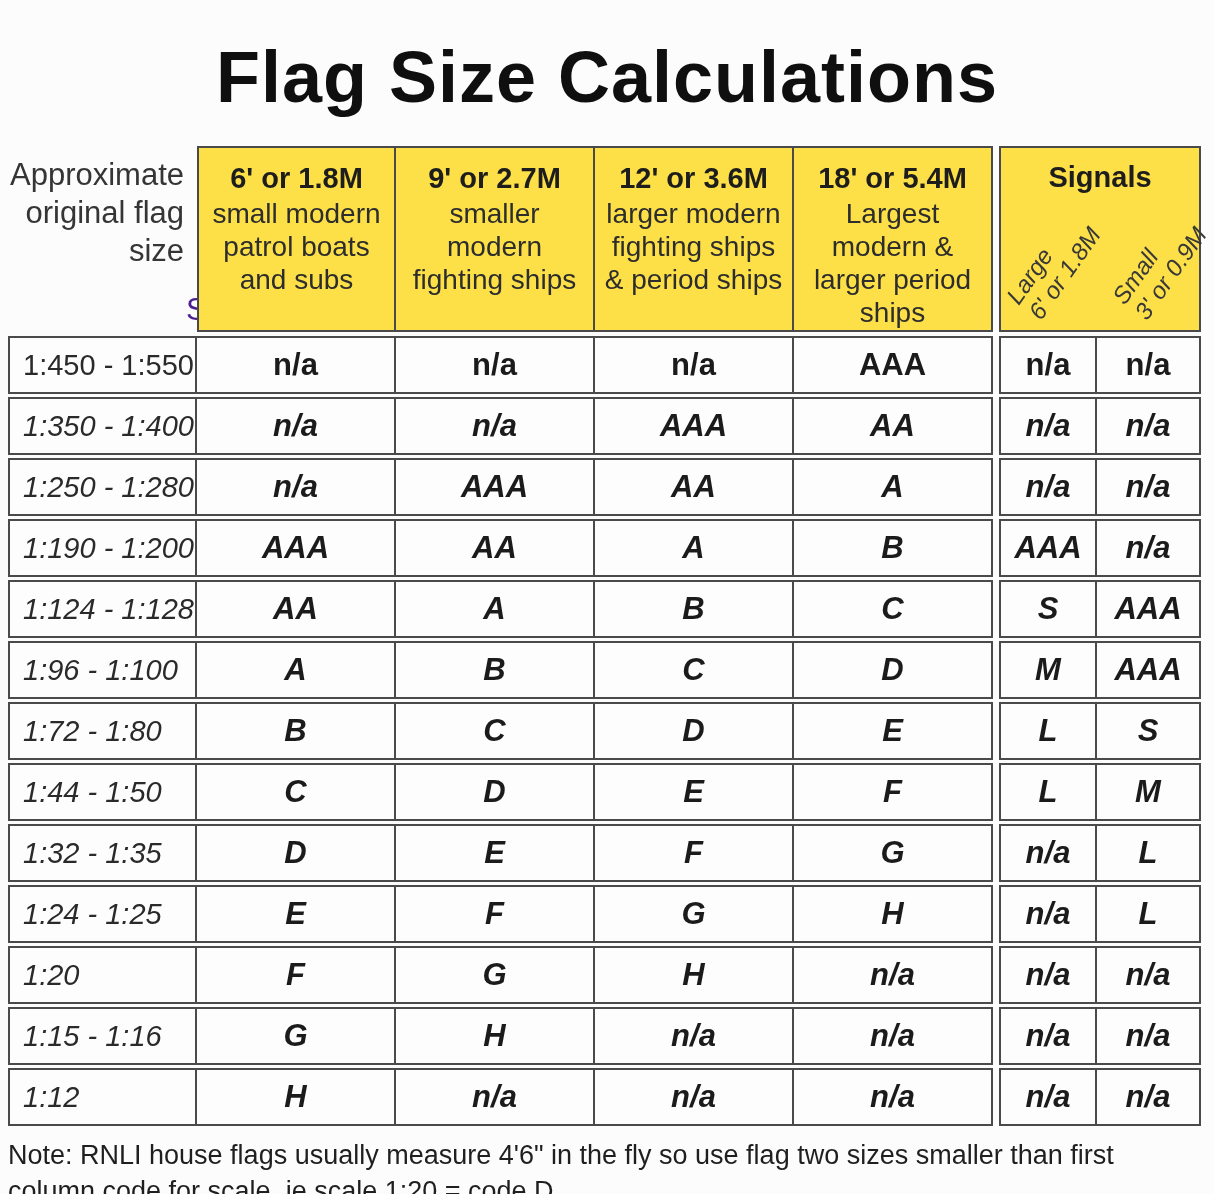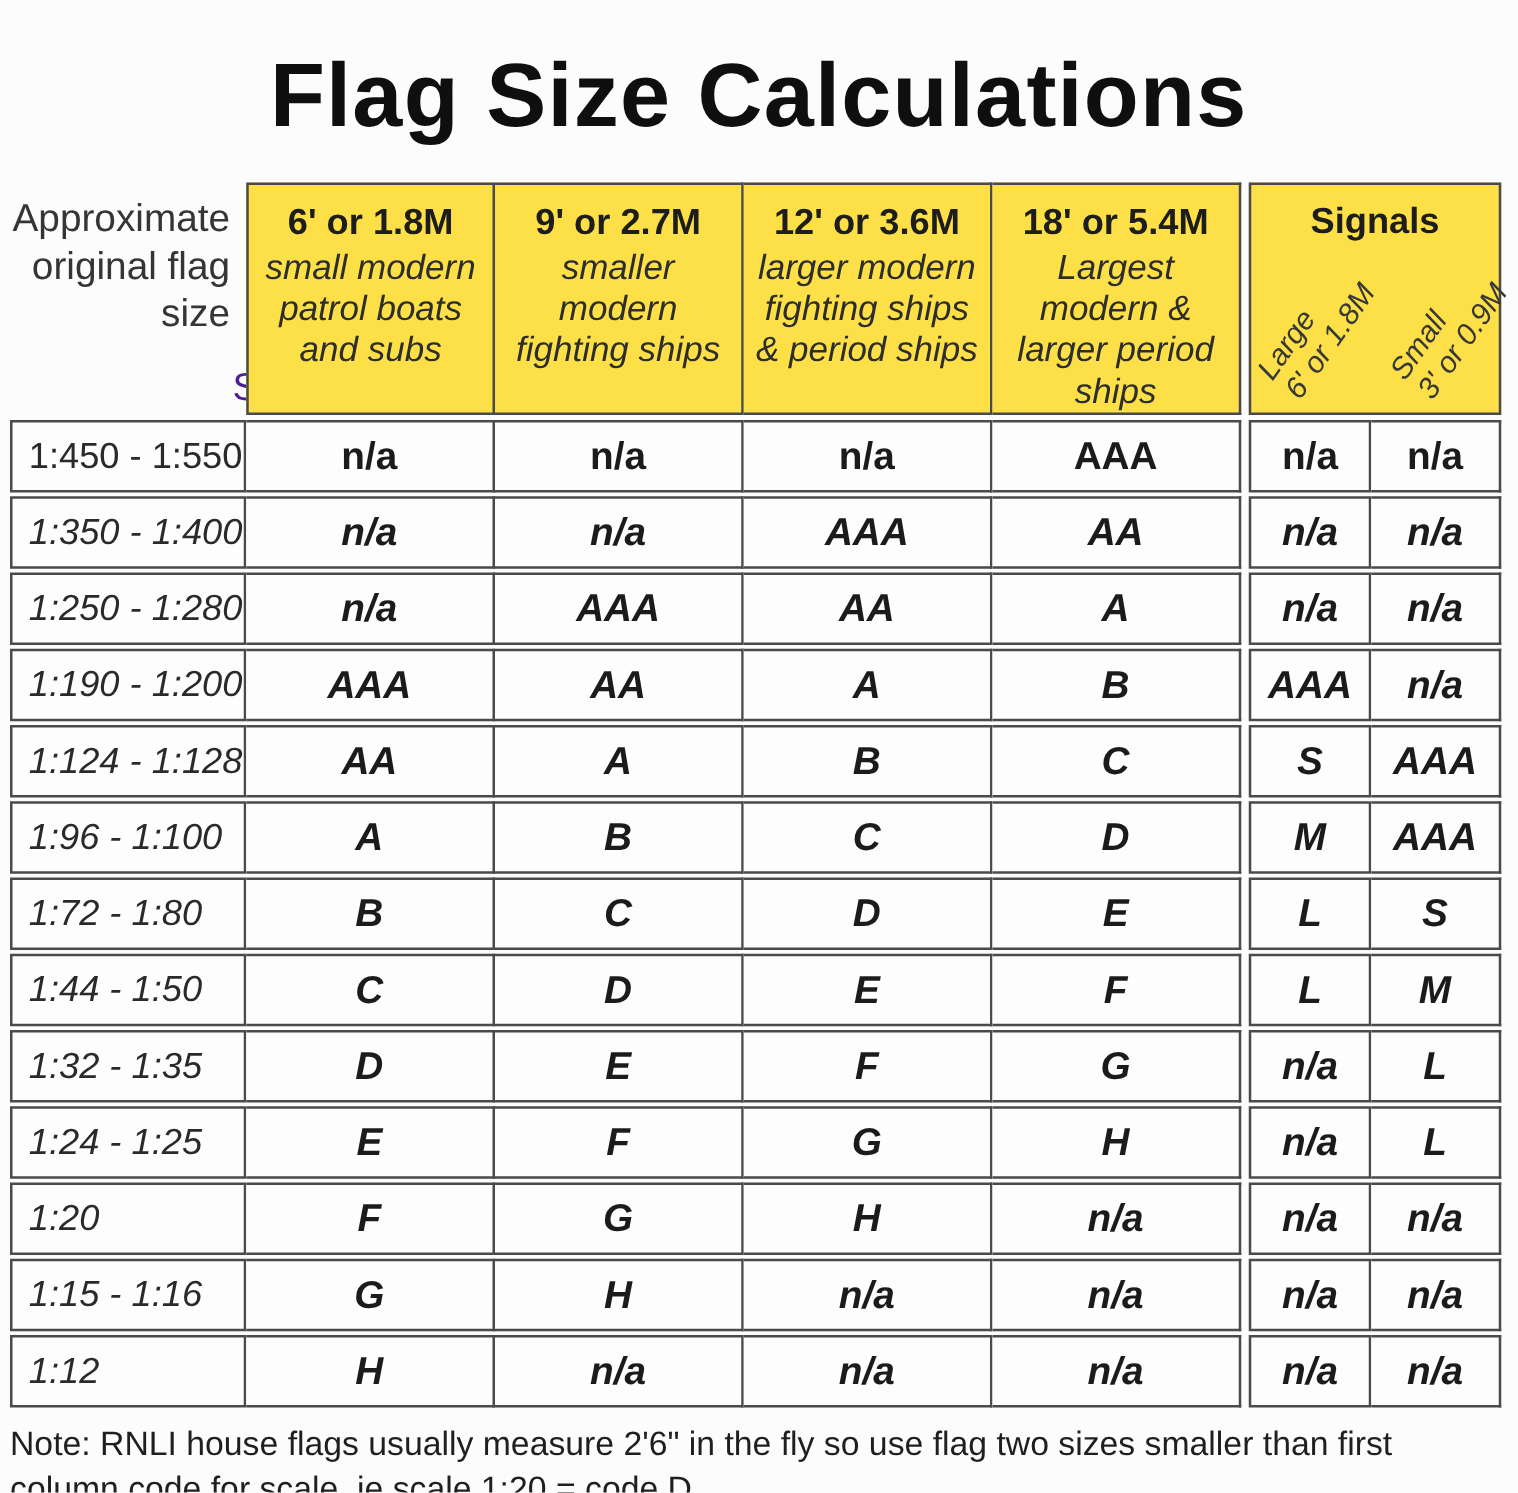--- a/index.html
+++ b/index.html
@@ -54,21 +54,20 @@
     width: 202px;
     margin-left: 6px;
     border-left: 2px solid #4a4a4a;
   }
   .hsize { font-weight: 700; font-size: 29px; line-height: 1.2; color: #1d1d1d; }
   .hdesc {
     font-size: 28px; line-height: 1.18;
     color: #2d2d2d;
     white-space: pre-line;
     margin-top: 1px;
-    font-style: italic;
   }
   .sig-title { font-weight: 700; font-size: 29px; color: #1d1d1d; }
   .sig-rots { display: flex; height: 128px; margin-top: 8px; }
   .sig-rot { flex: 1; display: flex; align-items: center; justify-content: center; }
   .sig-rot-inner {
     transform: rotate(-55deg);
     font-style: italic;
     font-size: 24px; line-height: 1.12;
     color: #383838;
     white-space: pre;
@@ -285,17 +284,17 @@
         <div class="cell c-data">n/a</div>
         <div class="cell c-data">n/a</div>
         <div class="cell c-sig gap">n/a</div>
         <div class="cell c-sig2">n/a</div>
       </div>
 
     </div>
   </div>
 
   <div class="note">
-    <div>Note: RNLI house flags usually measure 2'6" in the fly so use flag two sizes smaller than first</div>
+    <div>Note: RNLI house flags usually measure 4'6" in the fly so use flag two sizes smaller than first</div>
     <div>column code for scale,  ie scale 1:20 = code D</div>
   </div>
 
 </div>
 
 </body></html>

